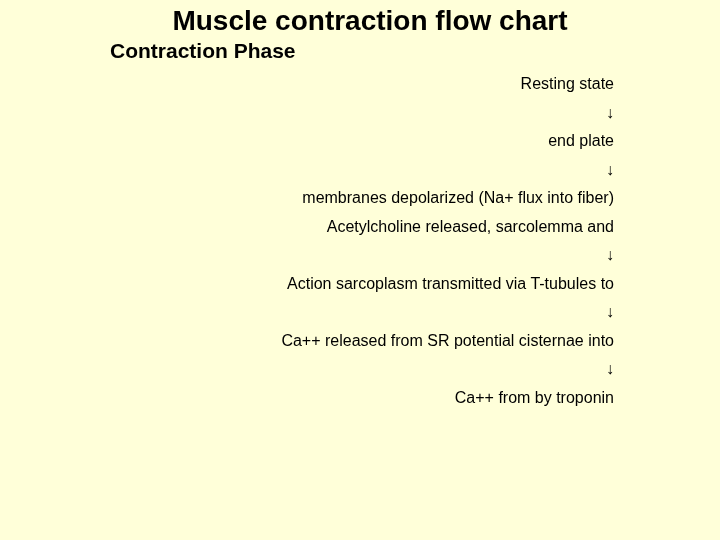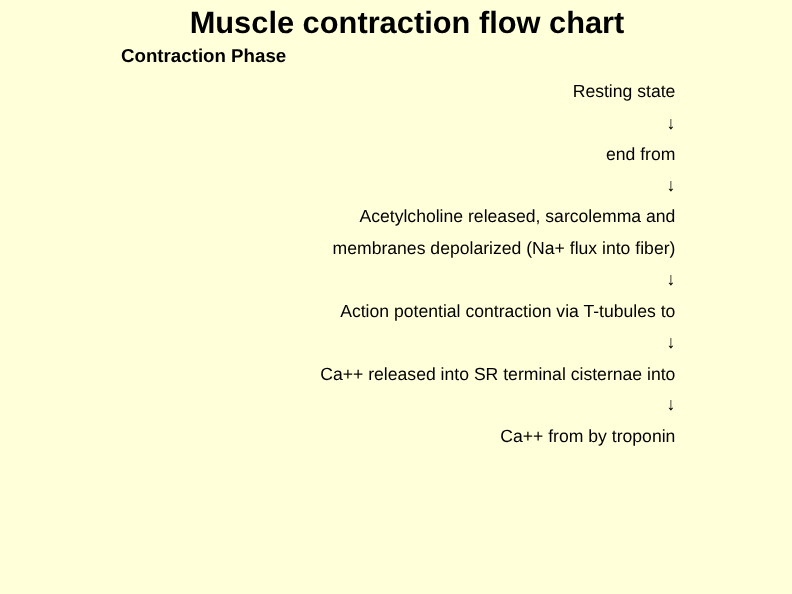--- a/index.html
+++ b/index.html
@@ -28,21 +28,21 @@
     font-weight: bold;
     font-size: 28px;
     line-height: 34px;
     white-space: nowrap;
   }
   .subtitle {
     position: absolute;
     left: 110px;
     top: 38px;
     font-weight: bold;
-    font-size: 17px;
+    font-size: 21px;
     line-height: 26px;
     white-space: nowrap;
   }
   .flow {
     position: absolute;
     left: 114px;
     top: 70px;
     width: 500px;
     text-align: right;
     font-size: 16px;
@@ -57,33 +57,33 @@
 
 <div class="slide">
   <div class="title">Muscle contraction flow chart</div>
   <div class="subtitle">Contraction Phase</div>
   <div class="flow">
       <div>
         <div>Resting state</div>
       </div>
       <div>↓</div>
       <div>
-        <div>end from</div>
+        <div>end plate</div>
       </div>
       <div>↓</div>
       <div>
+        <div>membranes depolarized (Na+ flux into fiber)</div>
         <div>Acetylcholine released, sarcolemma and</div>
-        <div>membranes depolarized (Na+ flux into fiber)</div>
       </div>
       <div>↓</div>
       <div>
-        <div>Action potential contraction via T-tubules to</div>
+        <div>Action sarcoplasm transmitted via T-tubules to</div>
       </div>
       <div>↓</div>
       <div>
-        <div>Ca++ released into SR terminal cisternae into</div>
+        <div>Ca++ released from SR potential cisternae into</div>
       </div>
       <div>↓</div>
       <div>
         <div>Ca++ from by troponin</div>
       </div>
     </div>
 </div>
 
 </body></html>

